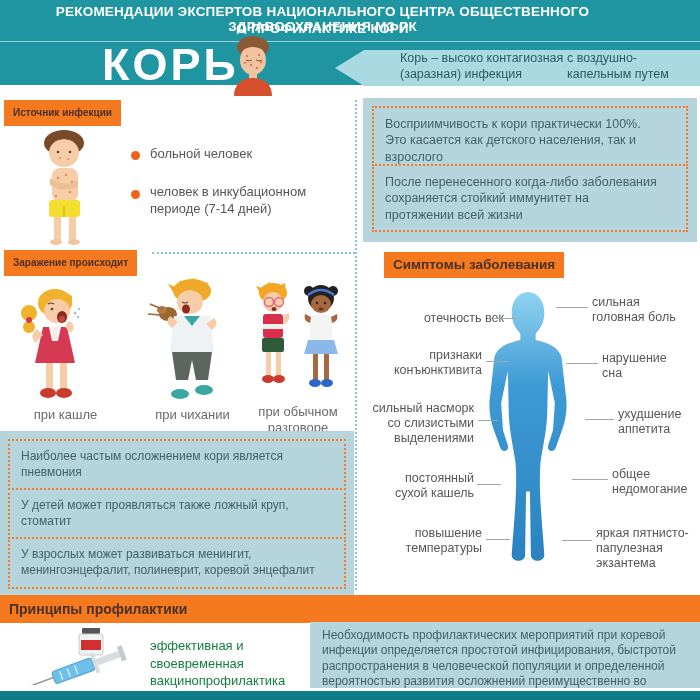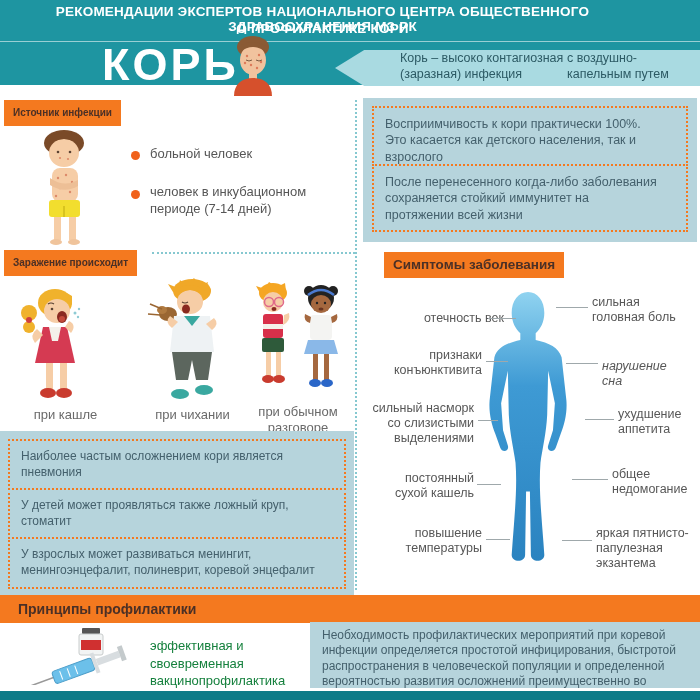--- a/index.html
+++ b/index.html
@@ -32,21 +32,21 @@
   .bullet-dot{position:absolute;width:9px;height:9px;border-radius:50%;background:#f0611a;}
   .bullet-text{position:absolute;font-size:13px;color:#565656;line-height:1.3;}
   
   .sym{position:absolute;font-size:12.5px;color:#575757;line-height:1.18;}
   .sym.left{text-align:right;}
   .conn{position:absolute;height:1px;background:#9fa8ab;}
   
   .cap{position:absolute;font-size:13px;color:#6a6a6a;text-align:center;line-height:1.25;}
   
   .prev-band{position:absolute;left:0;top:595px;width:700px;height:28px;background:#f4791f;}
-  .prev-band span{display:block;padding-left:18px;line-height:28px;color:#4b3026;font-weight:bold;font-size:14px;}
+  .prev-band span{display:block;padding-left:9px;line-height:28px;color:#4b3026;font-weight:bold;font-size:14px;}
   .vaccine-text{position:absolute;left:150px;top:637px;width:175px;font-size:13px;color:#15803d;line-height:1.35;}
   .note-box{position:absolute;left:310px;top:622px;width:390px;height:66px;background:#b6d4dc;box-sizing:border-box;
             padding:6px 12px;font-size:12px;color:#44606c;line-height:1.28;}
   .footer-strip{position:absolute;left:0;top:691px;width:700px;height:9px;background:#0e7b88;}
 </style>
 </head>
 <body>
 
 <div class="page">
 
@@ -232,21 +232,21 @@
       C40,140 37,128 38,115 L43,70 C46,60 56,55 70,52 L70,45 C65,41 61,33 61,24 C61,11 68,2 78,2 Z"></path>
   </svg>
 
   <div class="sym left" style="left:398px;top:311px;width:106px;">отечность век</div>
   <div class="sym left" style="left:388px;top:348px;width:94px;">признаки конъюнктивита</div>
   <div class="sym left" style="left:370px;top:401px;width:104px;">сильный насморк со слизистыми выделениями</div>
   <div class="sym left" style="left:390px;top:471px;width:84px;">постоянный сухой кашель</div>
   <div class="sym left" style="left:402px;top:526px;width:80px;">повышение температуры</div>
 
   <div class="sym" style="left:592px;top:295px;width:94px;">сильная головная боль</div>
-  <div class="sym" style="left:602px;top:359px;width:80px;font-style:italic;">нарушение сна</div>
+  <div class="sym" style="left:602px;top:351px;width:80px;">нарушение сна</div>
   <div class="sym" style="left:618px;top:407px;width:76px;">ухудшение аппетита</div>
   <div class="sym" style="left:612px;top:467px;width:88px;">общее недомогание</div>
   <div class="sym" style="left:596px;top:526px;width:98px;">яркая пятнисто-папулезная экзантема</div>
 
   <div class="conn" style="left:488px;top:318px;width:28px;"></div>
   <div class="conn" style="left:486px;top:361px;width:22px;"></div>
   <div class="conn" style="left:478px;top:420px;width:20px;"></div>
   <div class="conn" style="left:477px;top:484px;width:24px;"></div>
   <div class="conn" style="left:486px;top:539px;width:24px;"></div>
   <div class="conn" style="left:556px;top:307px;width:32px;"></div>

